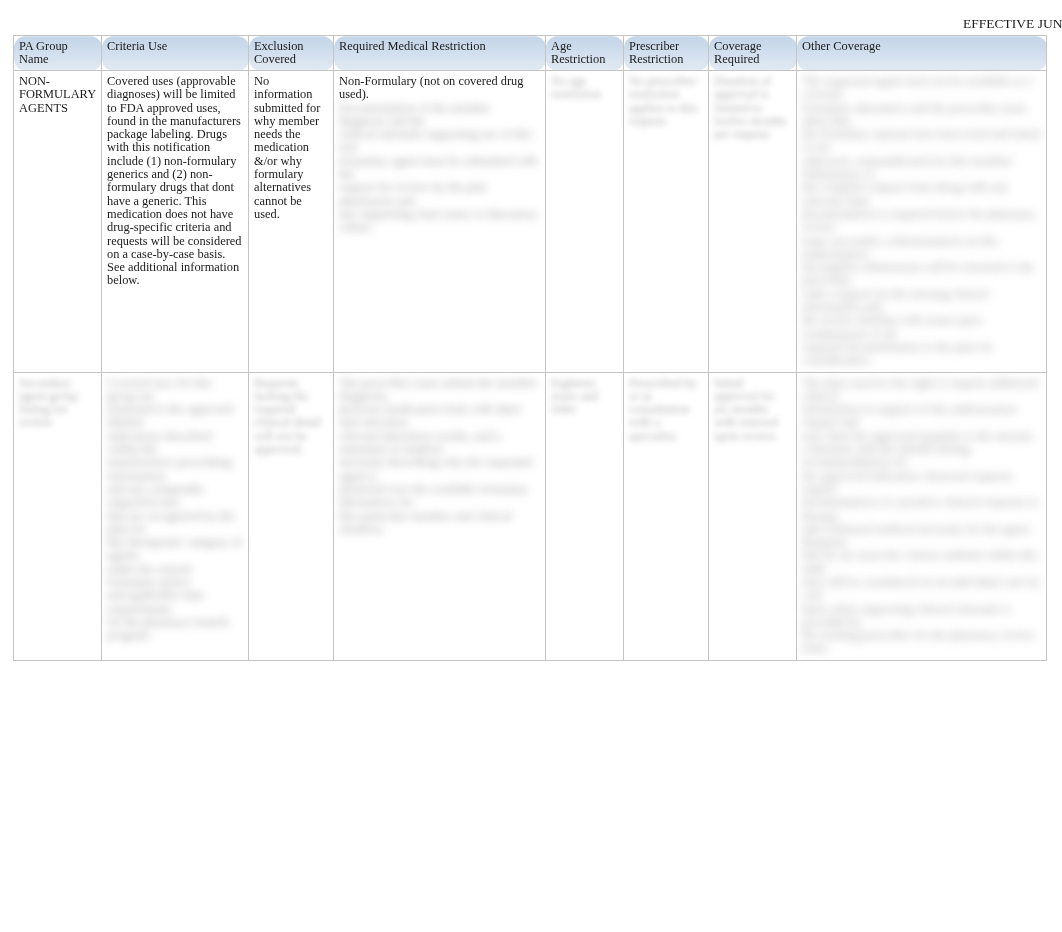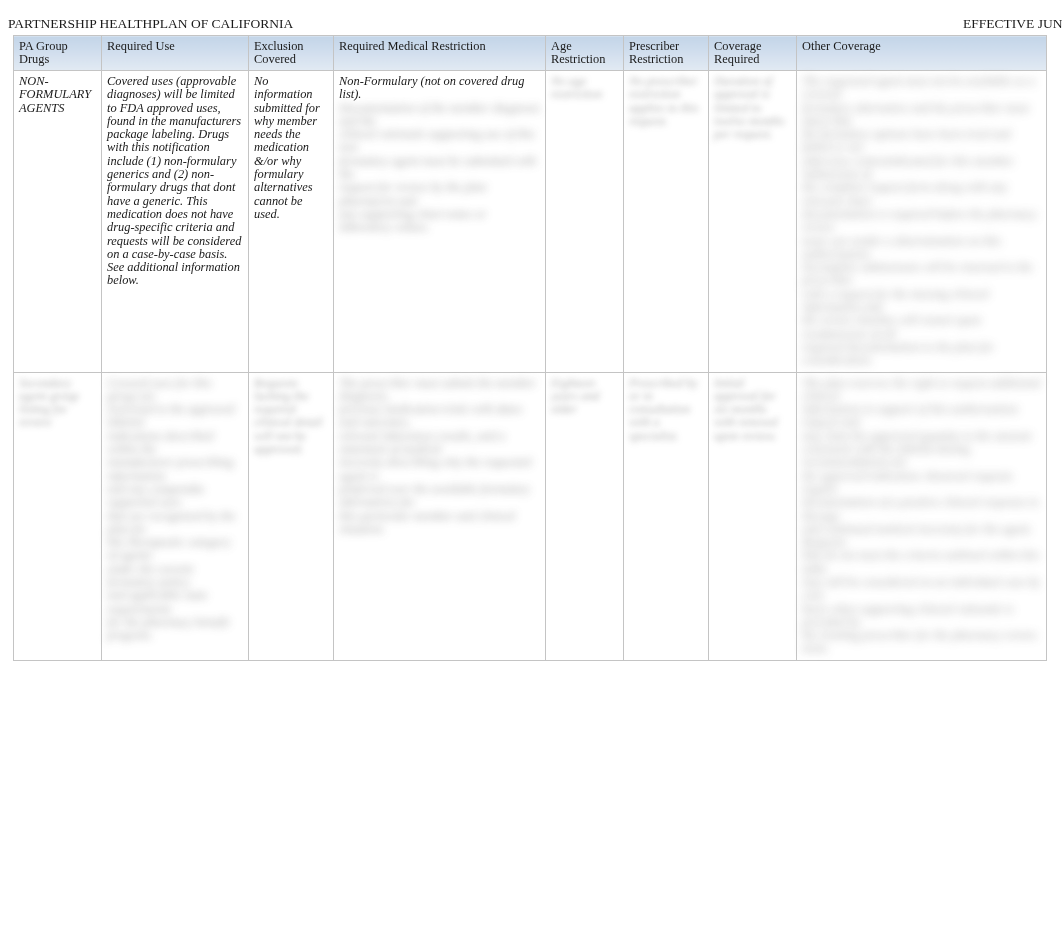--- a/index.html
+++ b/index.html
@@ -64,29 +64,29 @@
     font-weight: normal;
   }
 
   thead th {
     background: linear-gradient(to bottom, #c3d5e8 0%, #cfdded 42%, #e2eaf3 100%);
     height: 18px;
     padding-top: 3px;
     padding-bottom: 5px;
     line-height: 13px;
     border-color: #b8c6d6;
+    border-radius: 12px;
   }
   thead th .hdr {
     display: block;
   }
 
   tbody td {
     background: #ffffff;
     line-height: 13.3px;
-    font-style: italic;
   }
   tbody tr.row-1 td { height: 245px; }
   tbody tr.row-2 td { height: 255px; }
 
   .cell-text { display: block; }
   .cell-text.lh { line-height: 13.3px; }
 
   
   .blurwrap {
     display: block;
@@ -107,44 +107,43 @@
   .blurwrap .bl {
     display: block;
     white-space: pre-wrap;
     word-break: break-word;
   }
 </style>
 </head>
 <body>
 
 <div class="page-header">
-  <span class="ph-left">PARTNERSHIP HEALTHPLAN OF CALIFORNIA</span>
   <span class="ph-right">EFFECTIVE JUNE 1, 2</span>
 </div>
 
 <table class="tar-table">
   <colgroup>
     <col class="c-pa">
       <col class="c-covered">
       <col class="c-excl">
       <col class="c-reqmed">
     <col class="c-age">
       <col class="c-presc">
       <col class="c-cov">
       <col class="c-other">
   </colgroup>
 
   <thead>
     <tr>
       <th>
         <span class="hdr">PA Group</span>
-        <span class="hdr">Drugs</span>
-      </th>
-      <th>
-        <span class="hdr">Required Use</span>
+        <span class="hdr">Name</span>
+      </th>
+      <th>
+        <span class="hdr">Criteria Use</span>
         <span class="hdr"></span>
       </th>
       <th>
         <span class="hdr">Exclusion</span>
         <span class="hdr">Covered</span>
       </th>
       <th>
         <span class="hdr">Required Medical Restriction</span>
         <span class="hdr"></span>
       </th>
@@ -174,21 +173,21 @@
         <span class="cell-text">NON-FORMULARY AGENTS</span>
       </td>
       <td>
         <span class="cell-text lh">Covered uses (approvable diagnoses) will be limited to FDA approved uses, found in the manufacturers package labeling. Drugs with this notification include (1) non-formulary generics and
 (2) non-formulary drugs that dont have a generic. This medication does not have drug-specific criteria and requests will be considered on a case-by-case basis. See additional information below.</span>
       </td>
       <td>
         <span class="cell-text lh">No information submitted for why member needs the medication &amp;/or why formulary alternatives cannot be used.</span>
       </td>
       <td>
-        <span class="cell-text lh">Non-Formulary (not on covered drug list).</span>
+        <span class="cell-text lh">Non-Formulary (not on covered drug used).</span>
         <span class="blurwrap">
           <span class="bl">Documentation of the member diagnosis and the
 clinical rationale supporting use of this non
 formulary agent must be submitted with the
 request for review by the plan pharmacist and
 any supporting chart notes or laboratory values.</span>
         </span>
       </td>
       <td>
         <span class="blurwrap soft">

